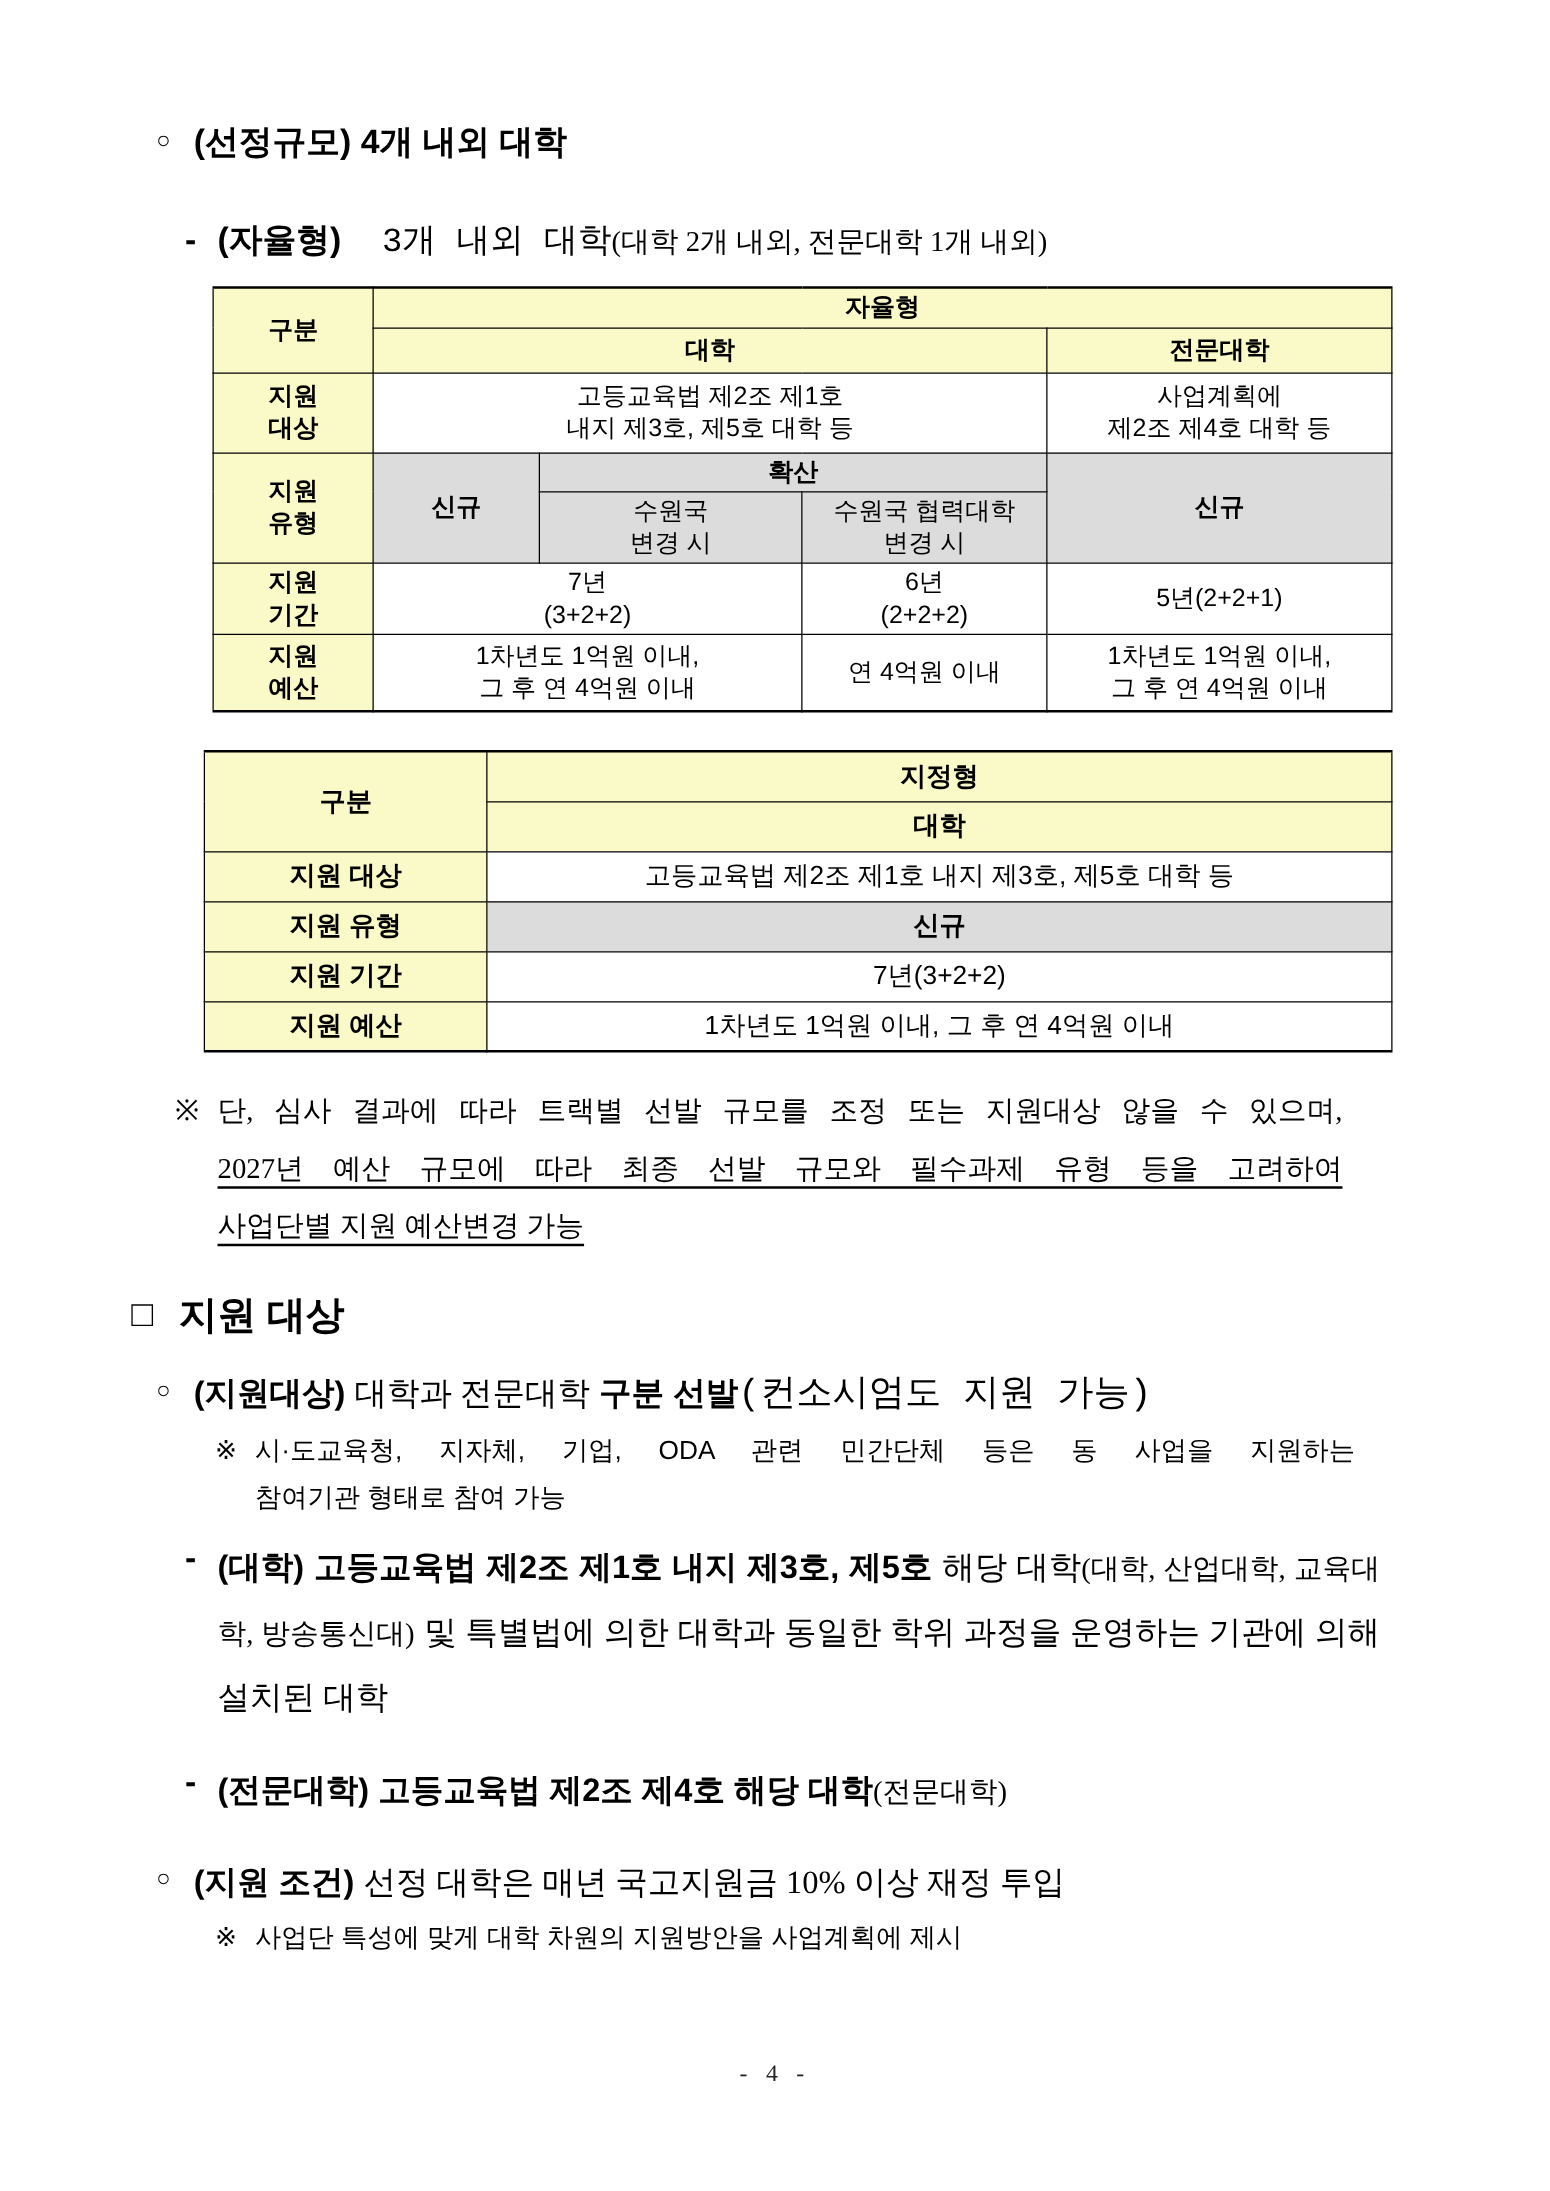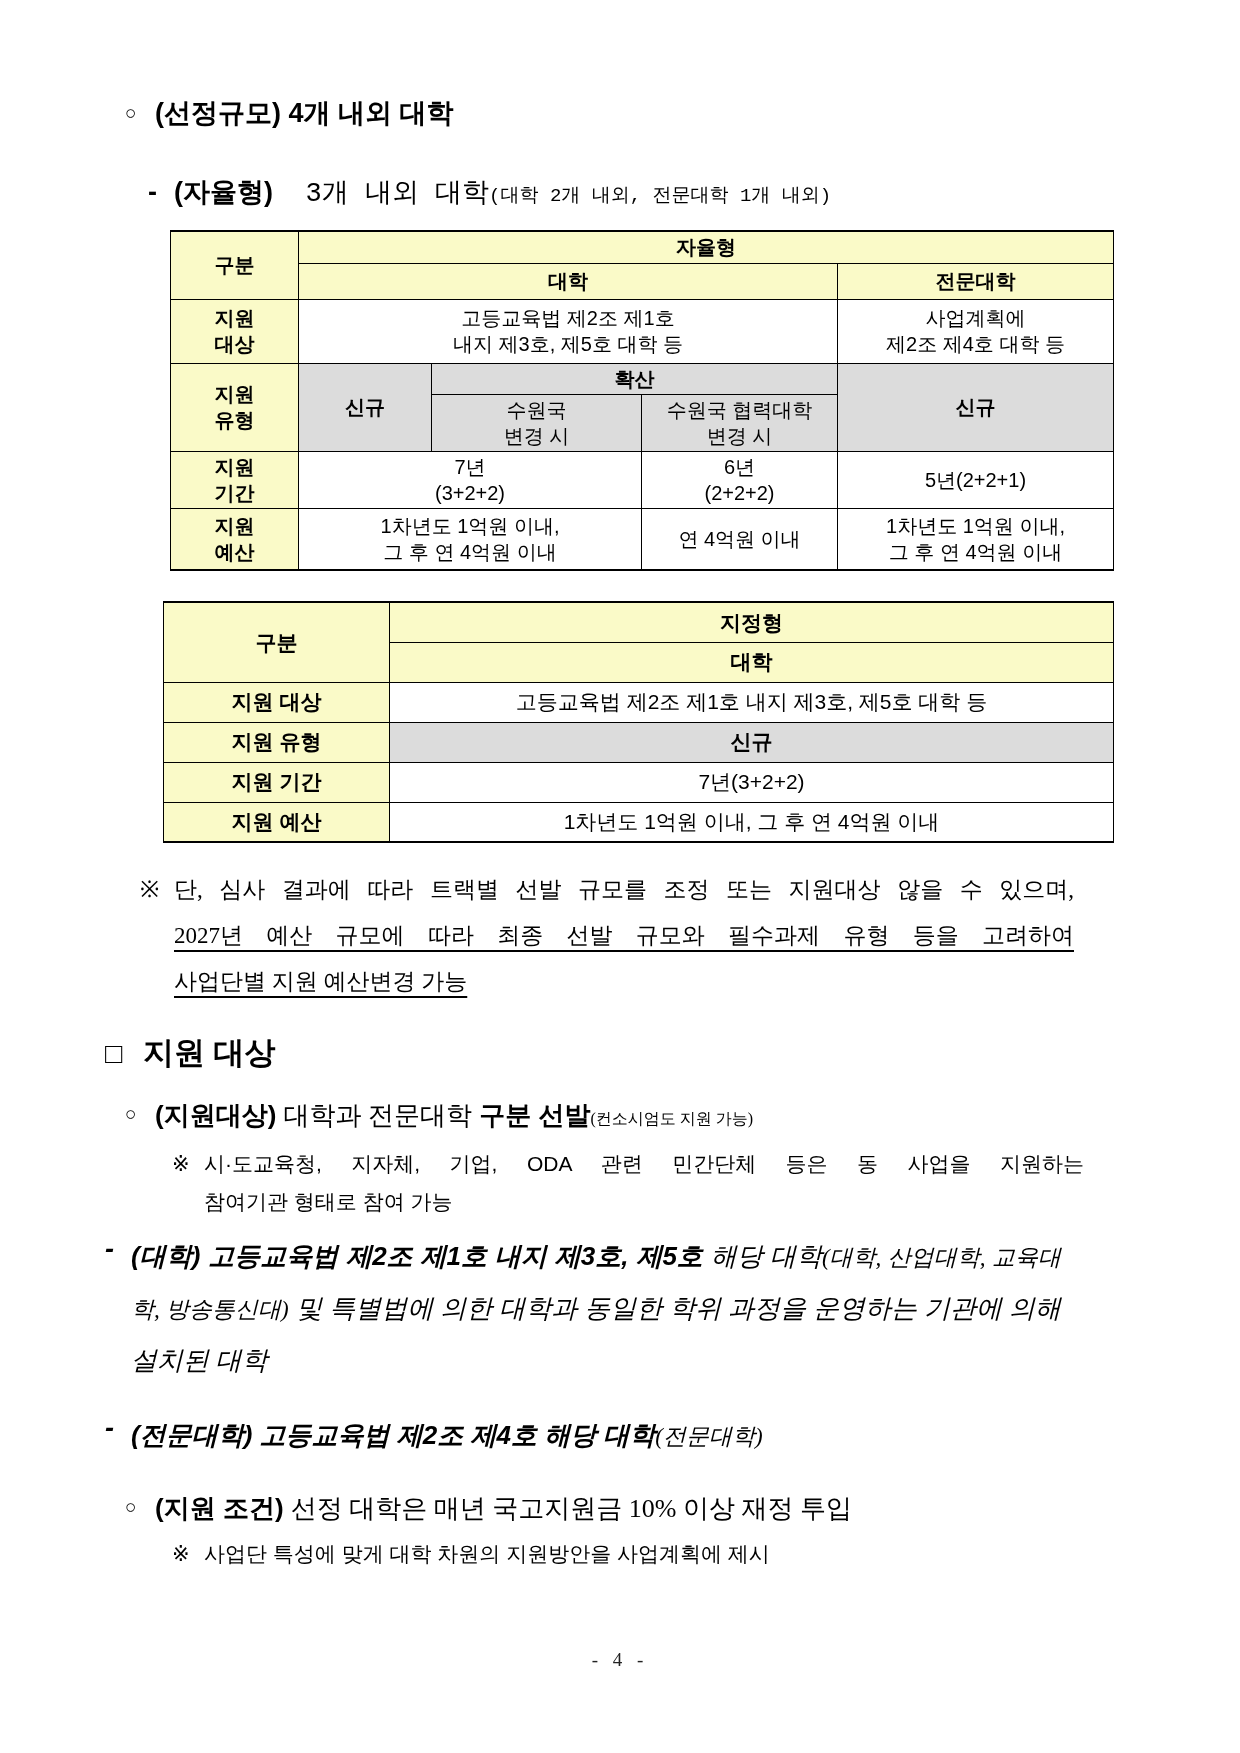--- a/index.html
+++ b/index.html
@@ -23,28 +23,28 @@
   .mk-dash{width:26px;font-size:27px;font-weight:bold;line-height:36px;}
   .mk-ref{width:34px;font-size:23px;line-height:46px;}
   .mk-ref-sm{width:32px;font-size:21px;line-height:38px;}
   .mk-square{width:38px;font-size:29px;line-height:40px;}
   .body-inline{display:inline-block;vertical-align:top;}
 
   .h-sel{margin-bottom:44px;font-size:27px;font-weight:bold;line-height:34px;margin-left:20px;}
   .h-sub{margin-left:43px;margin-bottom:16px;font-size:27px;line-height:36px;}
   .h-sub .bold-label{font-weight:bold;font-family:var(--sans);}
   .h-sub .reg{font-family:Liberation Mono, monospace;margin-left:25px;}
-  .h-sub .paren{font-family:Liberation Mono, monospace;font-size:19px;}
+  .h-sub .paren{font-family:Liberation Serif, serif;font-size:23px;}
 
   .h-section{margin-bottom:24px;font-size:31px;font-weight:bold;line-height:40px;}
 
   .item-circle{margin-left:20px;font-size:26px;line-height:36px;}
   .item-circle .bold-label{font-weight:bold;font-family:var(--sans);}
   .item-circle .reg{font-family:var(--serif);font-weight:normal;}
-  .item-circle .paren{font-family:Liberation Serif, serif;font-size:16px;}
+  .item-circle .paren{font-family:Liberation Mono, monospace;font-size:29px;}
   .item-target{margin-bottom:8px;}
   .item-condition{margin-bottom:8px;}
 
   
   table{border-collapse:collapse;table-layout:fixed;
         border-top:2.5px solid #000;border-bottom:2.5px solid #000;border-radius:30px;}
   td{border:1.5px solid #000;text-align:center;vertical-align:middle;
      white-space:pre-line;font-size:20px;line-height:1.3;padding:2px 5px;}
   .yel{background:var(--yellow);}
   .gray{background:var(--gray);}
@@ -58,21 +58,21 @@
   .note-major .note-body{display:inline-block;width:900px;vertical-align:top;}
   .nline{display:block;}
   .j{text-align:justify;text-align-last:justify;}
   .u{text-decoration:underline;text-underline-offset:7px;text-decoration-thickness:1.5px;}
 
   .note-small{margin-left:67px;margin-bottom:10px;font-size:21px;line-height:38px;}
   .note-small .note-body{display:inline-block;width:880px;vertical-align:top;}
   .note-small .j1{text-align:justify;text-align-last:justify;}
 
   
-  .para-dash{font-size:26px;line-height:50px;font-style:italic;}
+  .para-dash{margin-left:43px;font-size:26px;line-height:50px;}
   .para-dash .body-inline{width:930px;text-align:justify;}
   .para-dash .bseg{font-weight:bold;font-family:var(--sans);}
   .para-dash .rseg{font-family:var(--serif);}
   .para-dash .pseg{font-family:var(--serif);font-size:23px;}
   .para-univ{margin-bottom:24px;}
   .item-college{margin-bottom:28px;}
 
   .footer{position:absolute;left:0;bottom:82px;width:100%;text-align:center;
           font-family:var(--serif);font-size:19px;letter-spacing:5px;color:#222;}
 </style>

